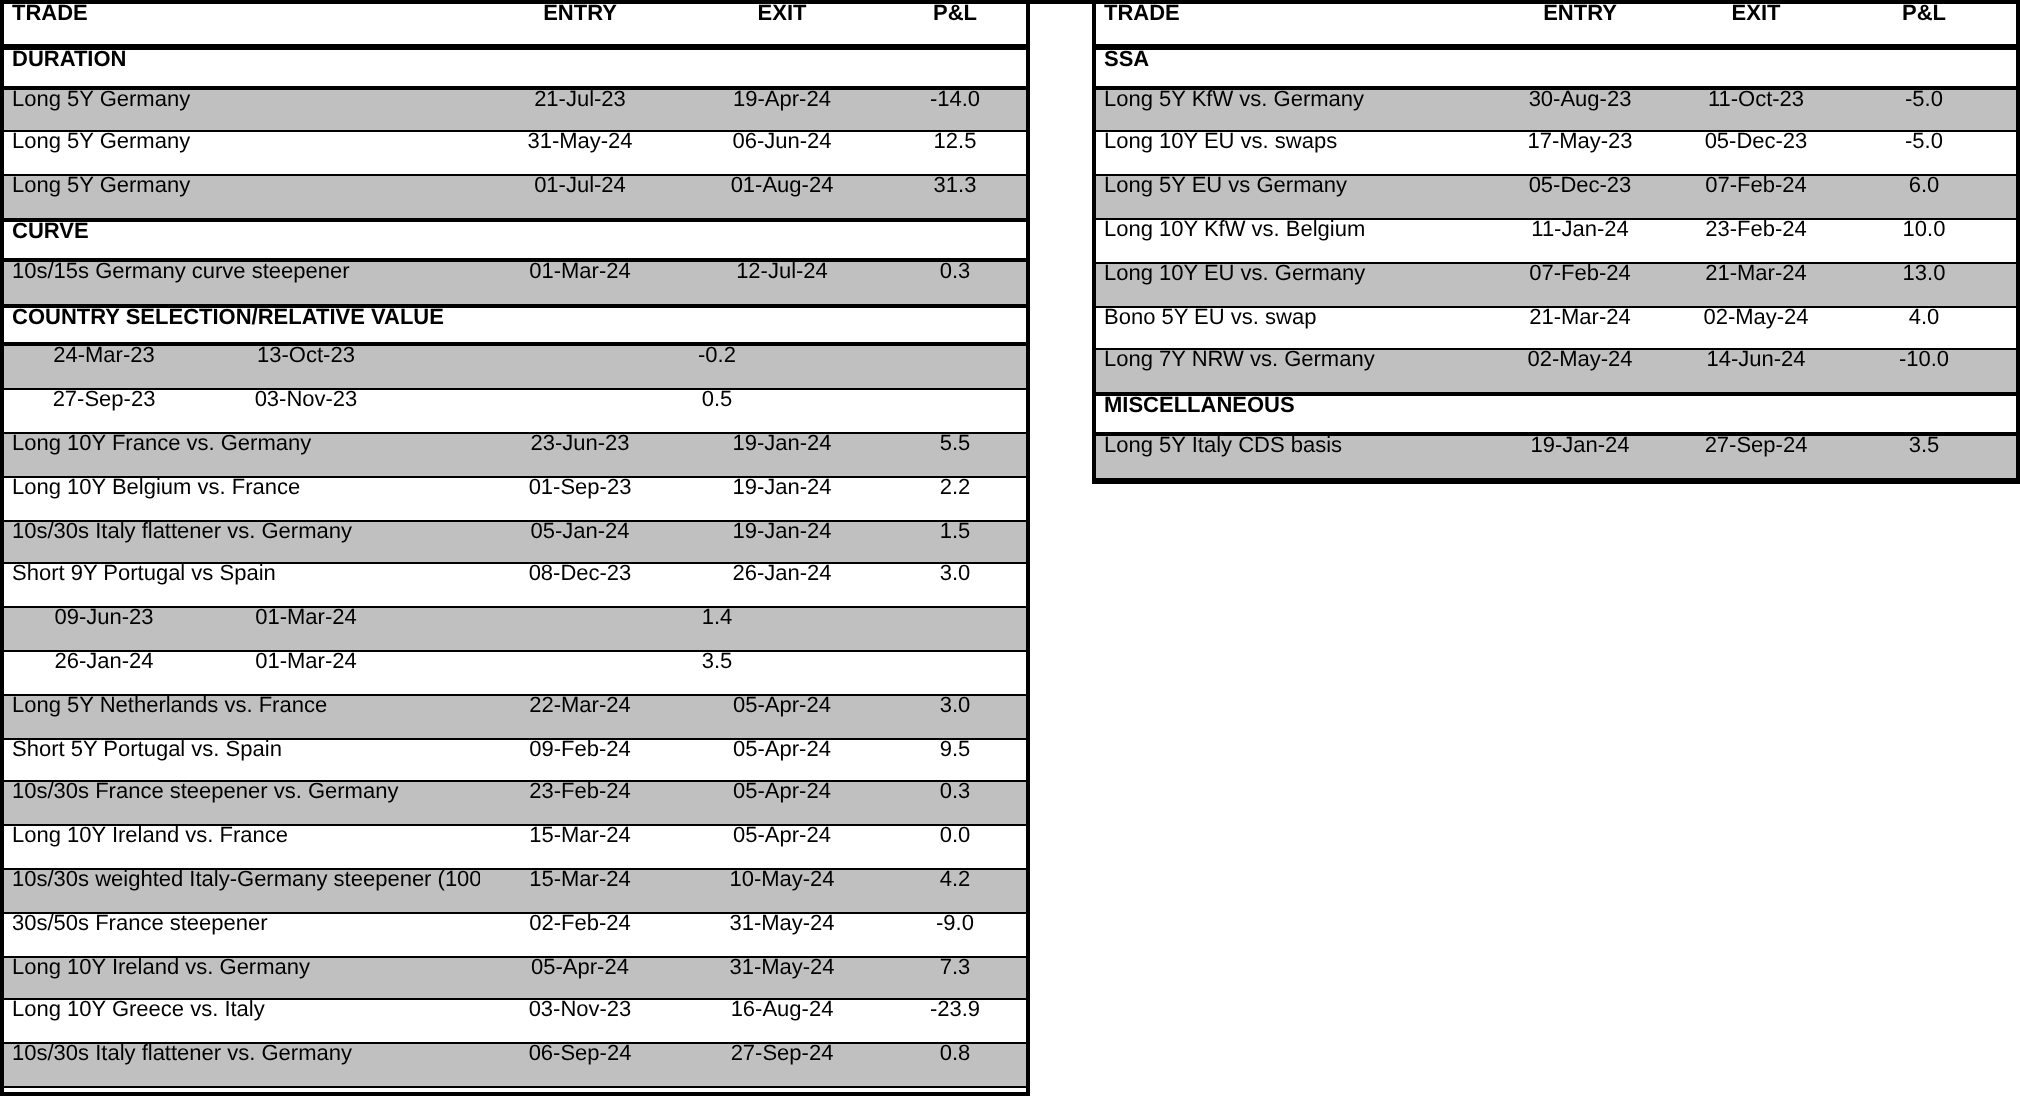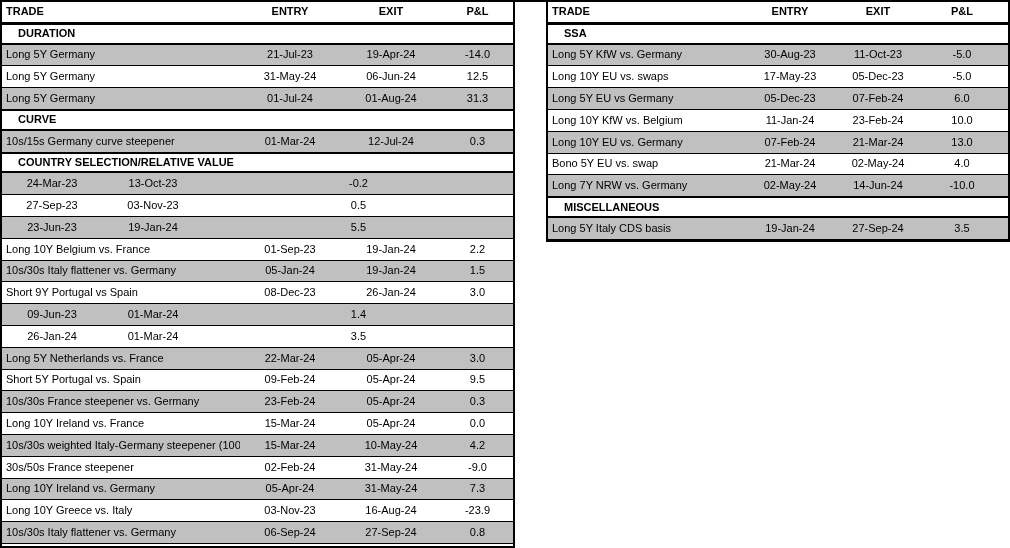--- a/index.html
+++ b/index.html
@@ -10,29 +10,29 @@
     font-size:11px;line-height:1;
   }
   .top-line{position:absolute;left:0;top:0;width:1010px;height:2px;background:#000}
   .trades-table{
     position:absolute;top:0;box-sizing:border-box;
     border:2px solid #000;background:#fff;overflow:hidden;
   }
   #table-left{left:0;width:515px;height:548px}
   #table-right{left:546px;width:464px}
   .row{
-    display:flex;align-items:center;height:21.8px;box-sizing:border-box;
+    display:flex;align-items:flex-start;height:21.8px;box-sizing:border-box;
     border-bottom:1px solid #000;background:#fff;
   }
   .row.header,.row.section{font-weight:bold;border-bottom:2px solid #000}
   .row.section{border-top:2px solid #000;margin-top:-1px}
   .row.data.shade{background:#c0c0c0}
   .cell{box-sizing:border-box;white-space:nowrap;overflow:hidden;flex:0 0 auto}
   .c-trade{padding-left:4px;text-align:left}
-  .c-section{padding-left:16px;flex:1 1 auto}
+  .c-section{padding-left:4px;flex:1 1 auto}
   .c-entry,.c-exit,.c-pnl{text-align:center}
   #table-left .c-trade{width:238px}
   #table-left .c-entry{width:100px}
   #table-left .c-exit{width:102px}
   #table-left .c-pnl{flex:1 1 auto}
   #table-right .c-trade{width:192px}
   #table-right .c-entry{width:100px}
   #table-right .c-exit{width:76px}
   #table-right .c-pnl{flex:1 1 auto}
 </style>
@@ -85,20 +85,21 @@
       <div class="cell c-entry">24-Mar-23</div>
       <div class="cell c-exit">13-Oct-23</div>
       <div class="cell c-pnl">-0.2</div>
     </div>
     <div class="row data plain">
       <div class="cell c-entry">27-Sep-23</div>
       <div class="cell c-exit">03-Nov-23</div>
       <div class="cell c-pnl">0.5</div>
     </div>
     <div class="row data shade">
+      <div class="cell c-trade">Long 10Y France vs. Germany</div>
       <div class="cell c-entry">23-Jun-23</div>
       <div class="cell c-exit">19-Jan-24</div>
       <div class="cell c-pnl">5.5</div>
     </div>
     <div class="row data plain">
       <div class="cell c-trade">Long 10Y Belgium vs. France</div>
       <div class="cell c-entry">01-Sep-23</div>
       <div class="cell c-exit">19-Jan-24</div>
       <div class="cell c-pnl">2.2</div>
     </div>

